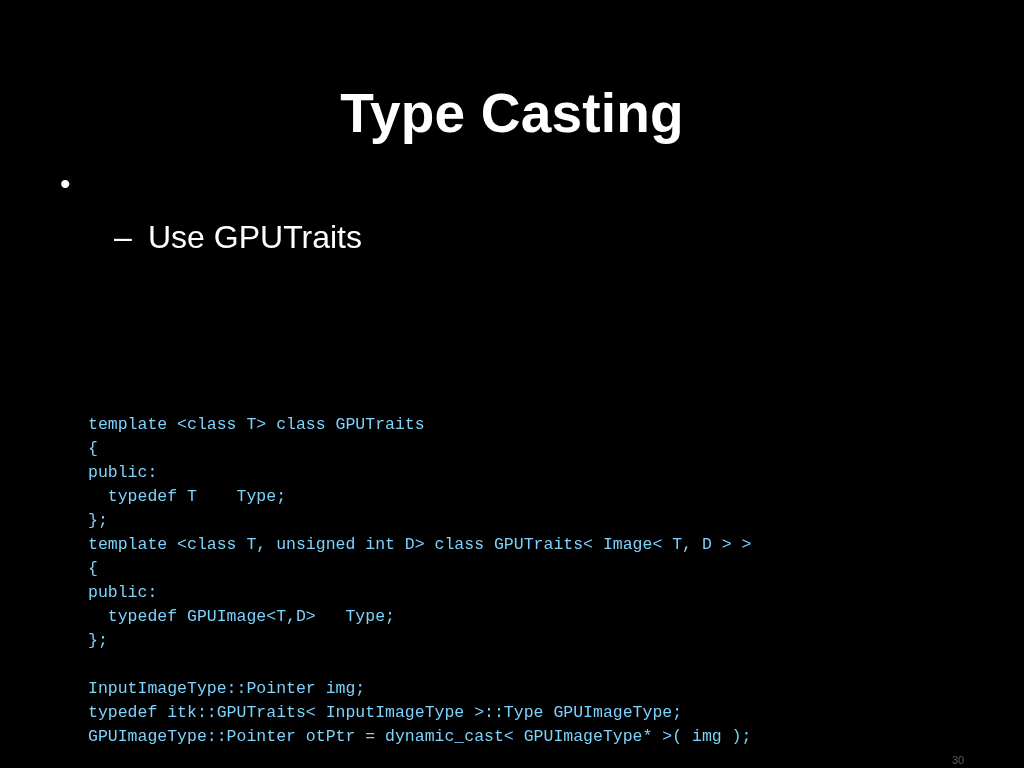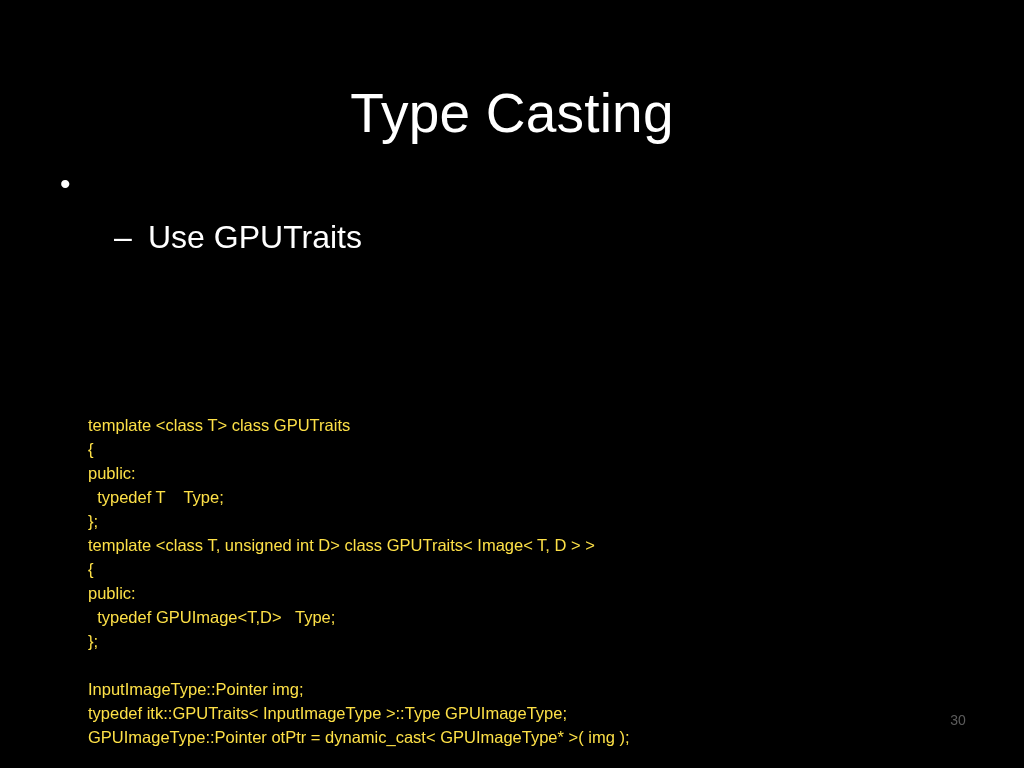--- a/index.html
+++ b/index.html
@@ -21,21 +21,21 @@
     inset: 0;
     background: #000000;
   }
   .slide-title {
     position: absolute;
     top: 48px;
     left: 0;
     width: 1024px;
     text-align: center;
     font-size: 55px;
-    font-weight: 400;
+    font-weight: 700;
     line-height: 1.05;
     color: #ffffff;
     letter-spacing: 0.2px;
     white-space: nowrap;
   }
   .body-block {
     position: absolute;
     top: 158px;
     left: 52px;
     width: 880px;
@@ -77,41 +77,41 @@
     color: #ffffff;
   }
   .bullet-l2 .text {
     flex: 1 1 auto;
   }
   .code-block {
     position: absolute;
     top: 396px;
     left: 88px;
     width: 900px;
-    font-family: Liberation Sans, sans-serif;
+    font-family: Liberation Mono, monospace;
     font-size: 16.5px;
     line-height: 24px;
-    color: #fde047;
+    color: #7dd3fc;
     white-space: pre;
     letter-spacing: 0px;
   }
   .code-line {
     height: 24px;
     white-space: pre;
   }
   .code-line.blank {
     height: 24px;
   }
   .page-number {
     position: absolute;
     left: 938px;
-    top: 712px;
+    top: 754px;
     width: 40px;
     text-align: center;
-    font-size: 14px;
+    font-size: 11px;
     color: #5c5c5c;
     font-family: "Liberation Sans", sans-serif;
   }
 </style>
 </head>
 <body>
 
 <div class="slide">
 
   <h1 class="slide-title">Type Casting</h1>

